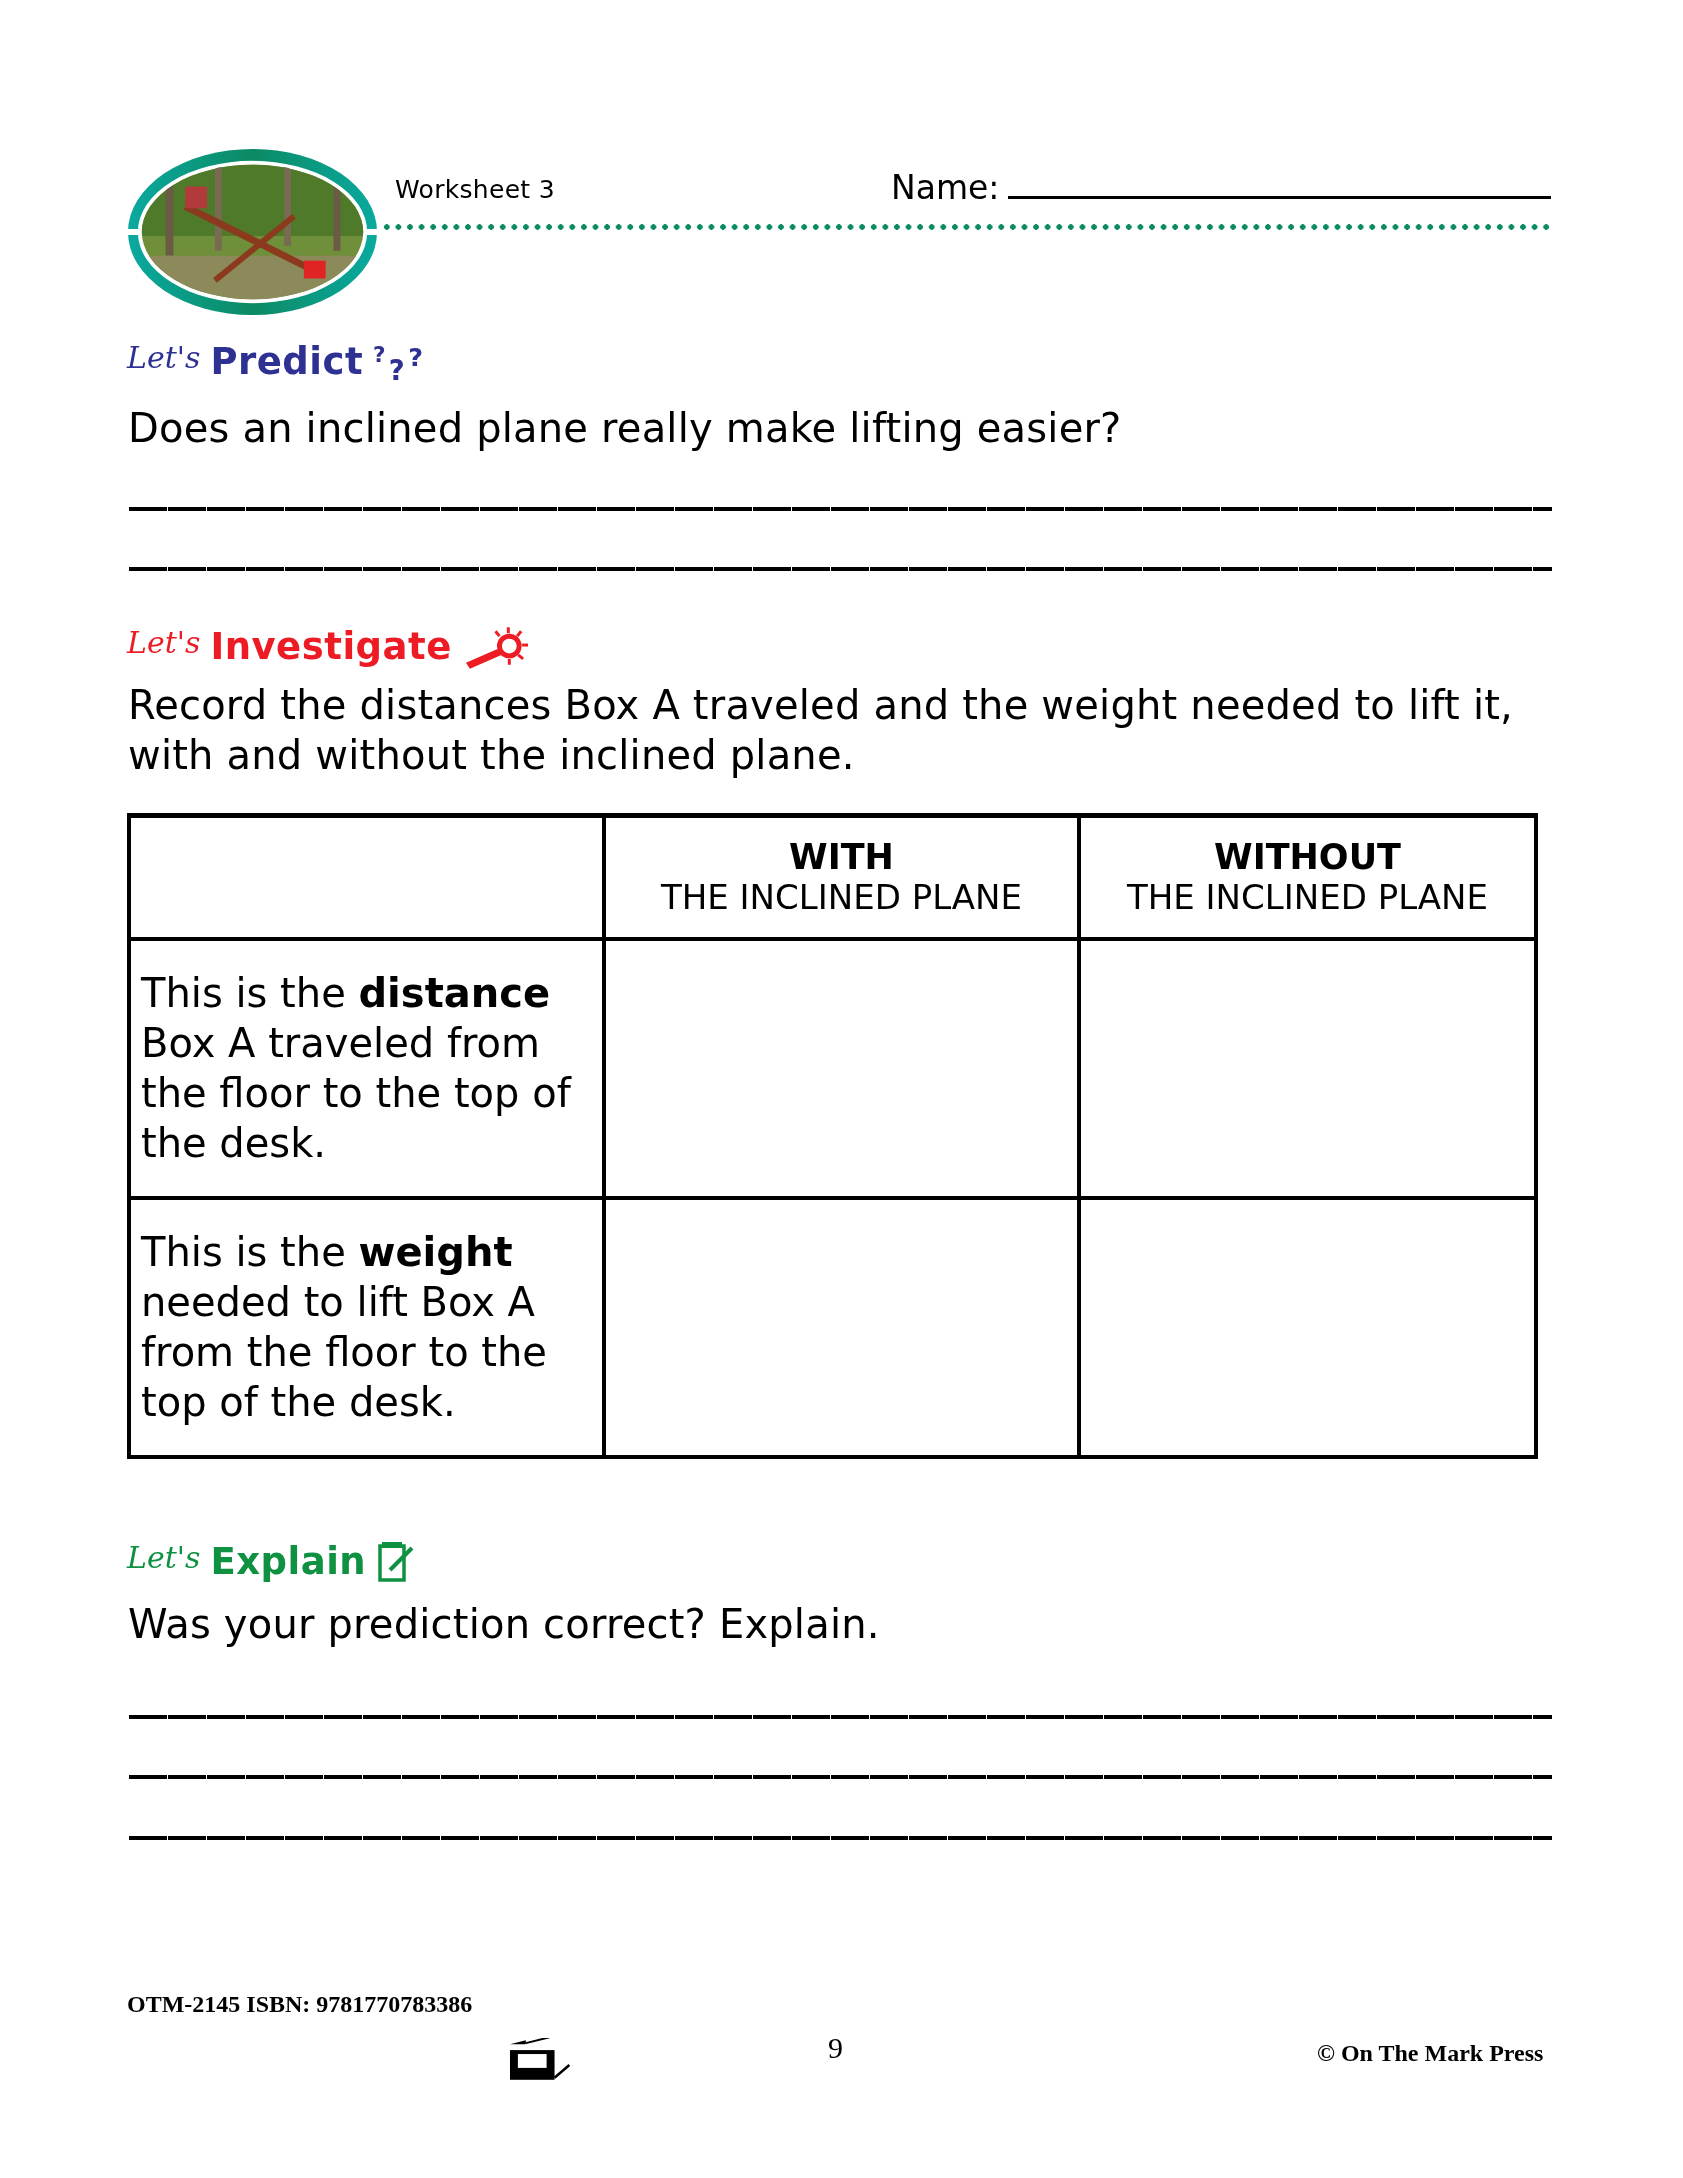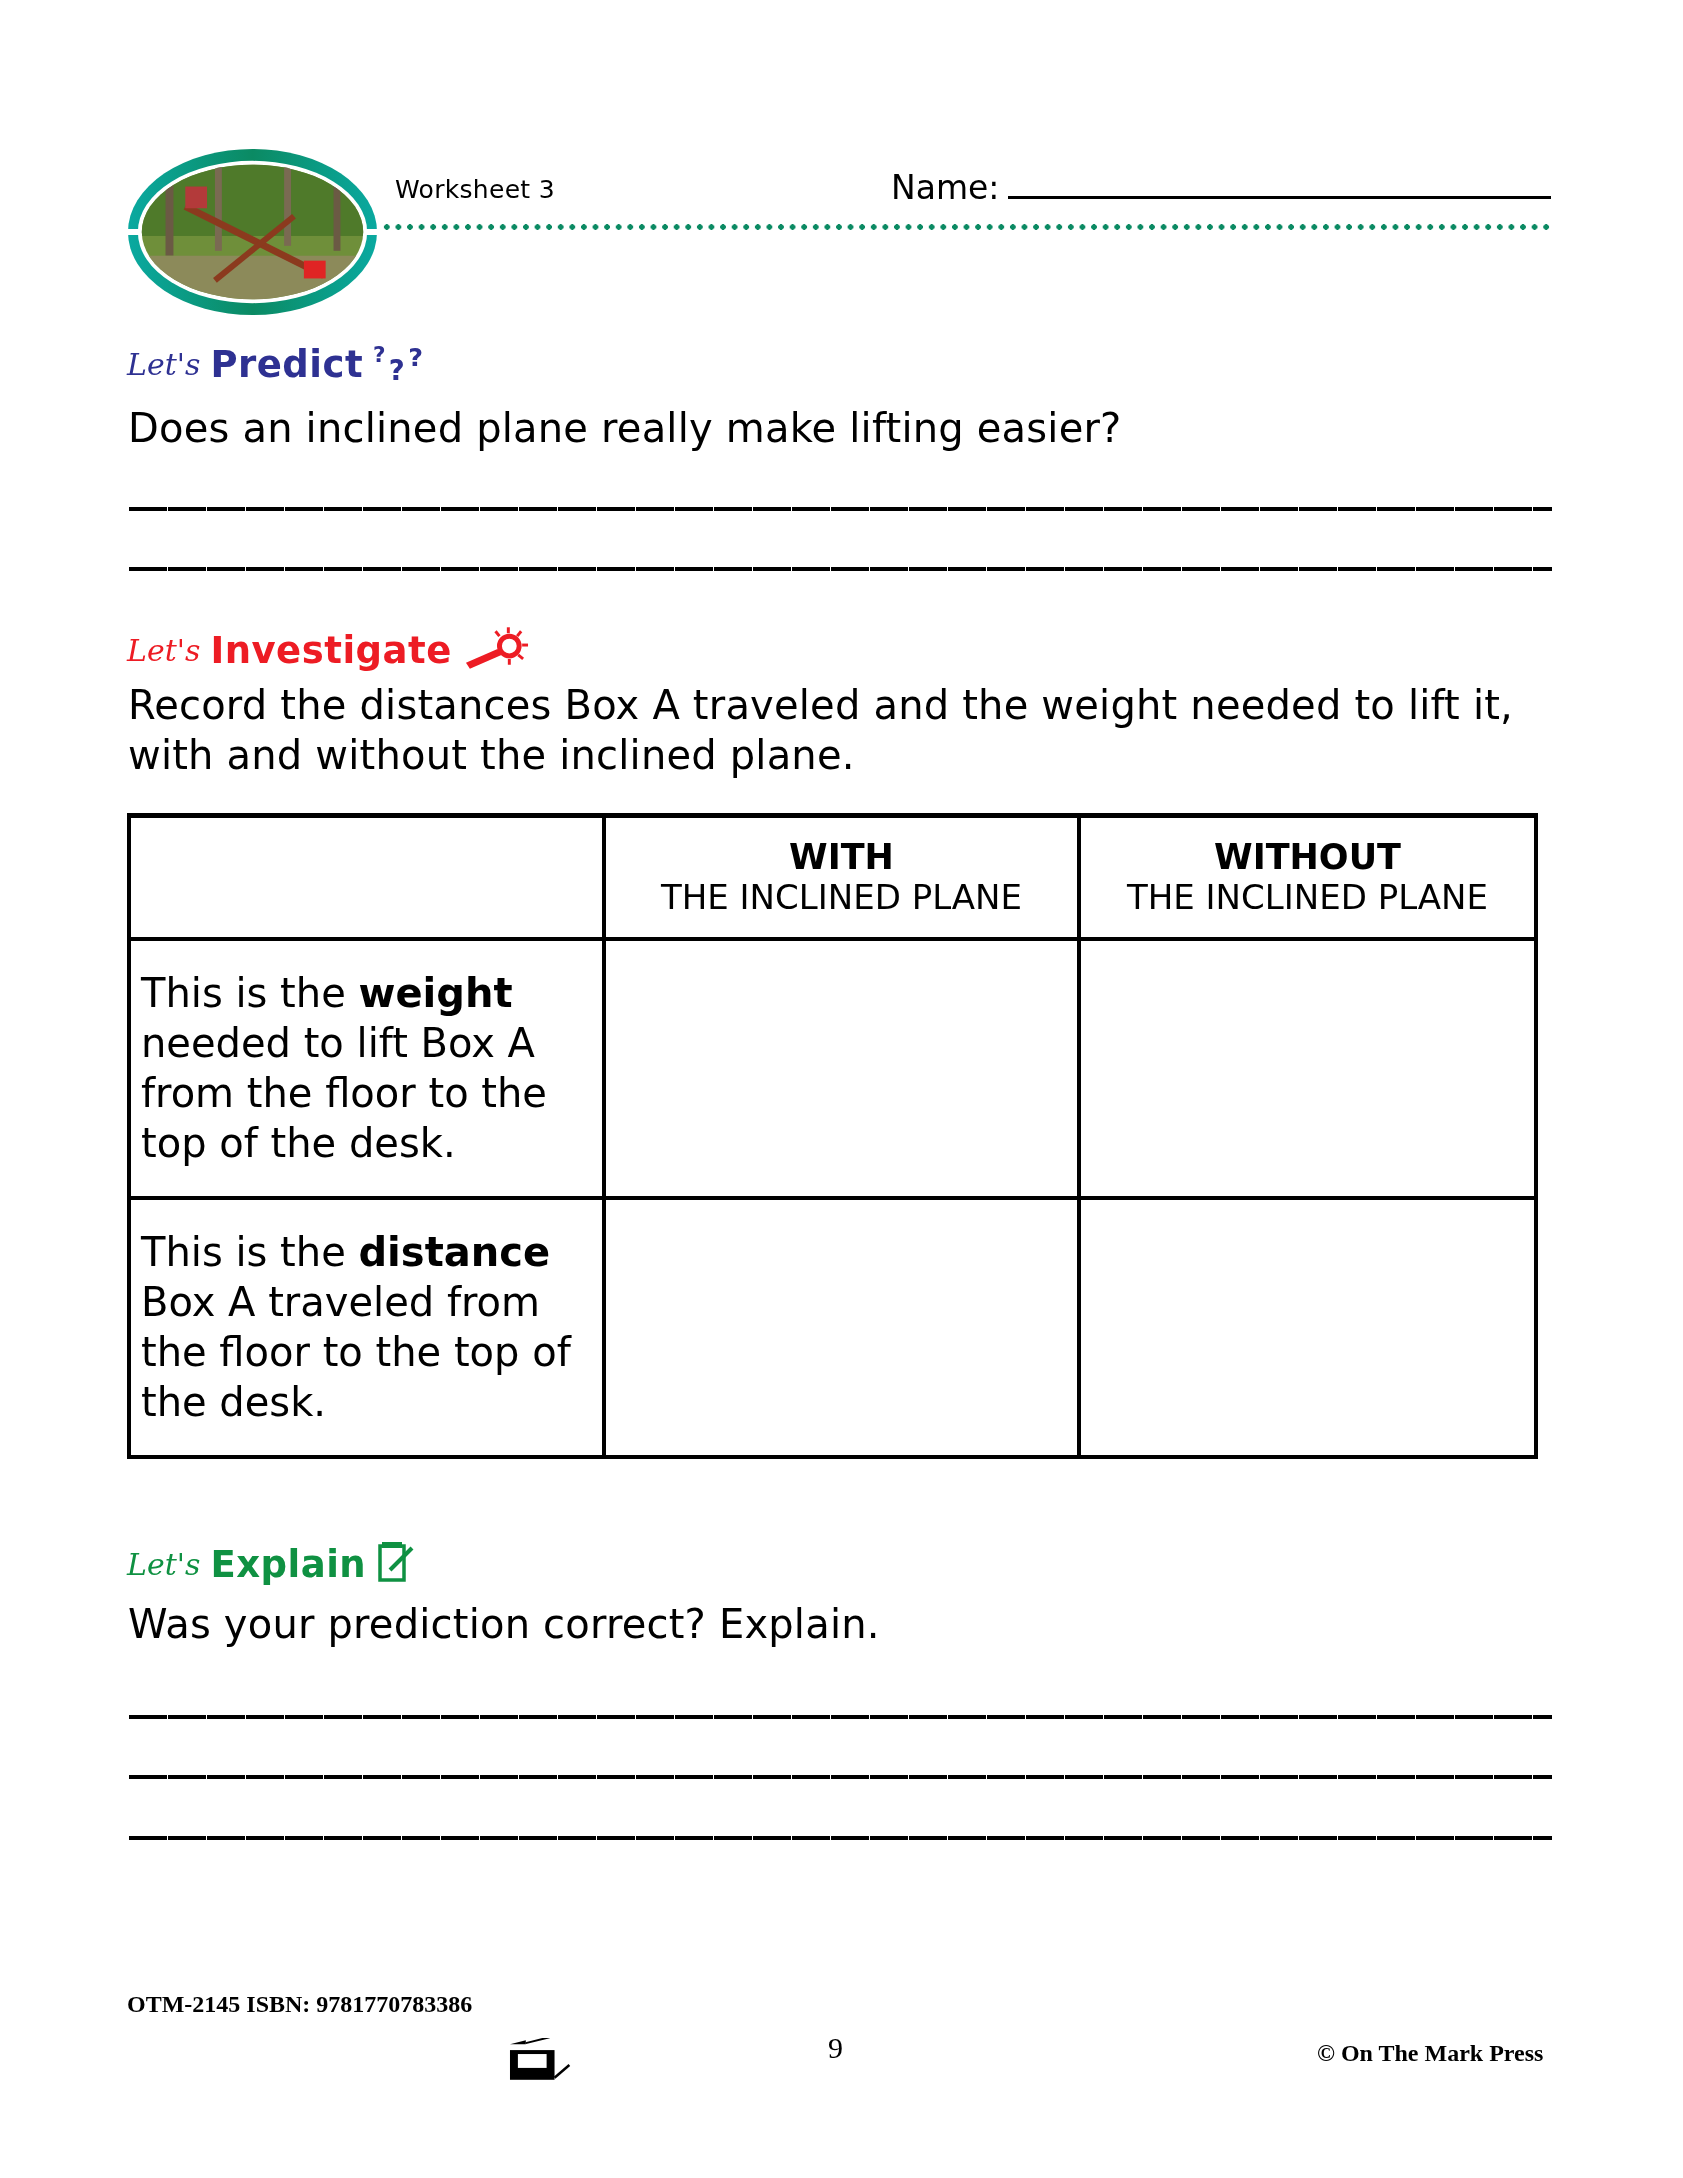--- a/index.html
+++ b/index.html
@@ -10,21 +10,21 @@
   
   .logo-oval { left: 126px; top: 132px; width: 253px; height: 170px; }
   .worksheet-label { left: 395px; top: 160px; font-size: 25px; letter-spacing: 0.3px; }
   .name-label { left: 891px; top: 153px; font-size: 33px; }
   .name-line { left: 1008px; top: 181px; width: 543px; height: 3px; background: #000; }
   .dots { left: 381px; top: 209px; width: 1170px; height: 6px;
           background-image: radial-gradient(circle, #0b8a63 2.6px, transparent 3px);
           background-size: 11.6px 6px; background-repeat: repeat-x; }
 
   
-  .sec-head { left: 127px; display: flex; align-items: center; gap: 10px; }
+  .sec-head { left: 127px; display: flex; align-items: flex-start; gap: 10px; }
   .lets { font-family: "DejaVu Serif", serif; font-style: italic; font-size: 30px; }
   .sec-title { font-family: "DejaVu Sans", sans-serif; font-weight: bold; font-size: 37px; letter-spacing: 0.5px; }
   .predict { top: 325px; color: #2e3192; }
   .investigate { top: 610px; color: #ed1c24; }
   .conclude { top: 1525px; color: #0f9142; }
 
   .prompt { left: 128px; font-size: 40px; line-height: 50px; letter-spacing: 0.2px; }
   .write-line { left: 129px; width: 1423px; height: 4px;
                 background: repeating-linear-gradient(90deg, #000 0 38px, #fff 38px 39px); }
 
@@ -128,26 +128,26 @@
     <td class="col-with">
       <div class="head-strong">WITH</div>
       <div class="head-sub">THE INCLINED PLANE</div>
     </td>
     <td>
       <div class="head-strong">WITHOUT</div>
       <div class="head-sub">THE INCLINED PLANE</div>
     </td>
   </tr>
   <tr class="body-row">
-    <td class="row-label"><span>This is the </span><b>weight</b><span> needed to lift Box A from the floor to the top of the desk.</span></td>
+    <td class="row-label"><span>This is the </span><b>distance</b><span> Box A traveled from the floor to the top of the desk.</span></td>
     <td></td>
     <td></td>
   </tr>
   <tr class="body-row">
-    <td class="row-label"><span>This is the </span><b>distance</b><span> Box A traveled from the floor to the top of the desk.</span></td>
+    <td class="row-label"><span>This is the </span><b>weight</b><span> needed to lift Box A from the floor to the top of the desk.</span></td>
     <td></td>
     <td></td>
   </tr>
 </tbody>
   </table>
 
 <div class="abs sec-head conclude">
   <span class="lets">Let's</span>
   <span class="sec-title">Explain</span>
   <span>

